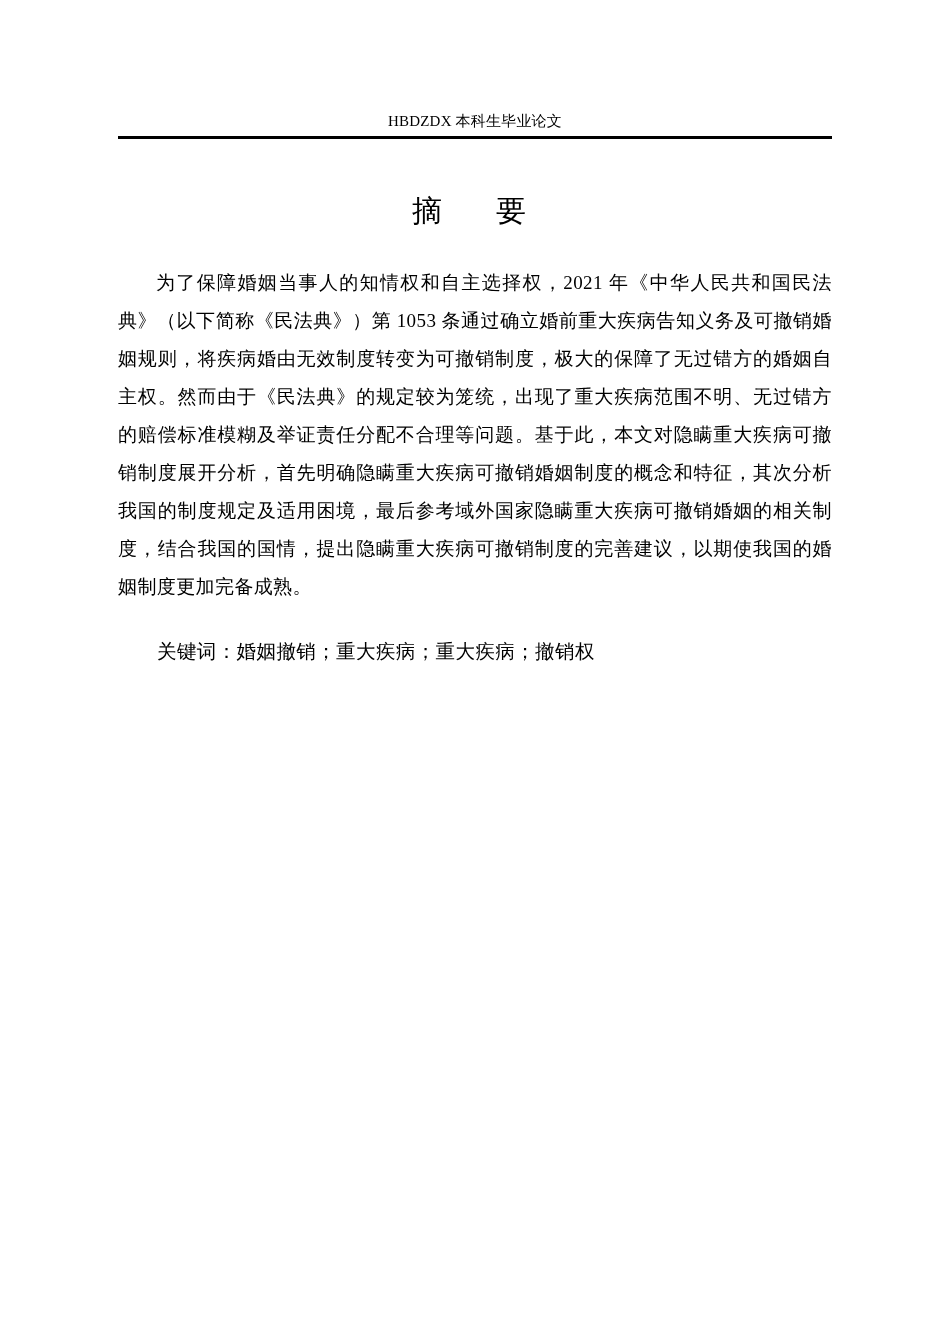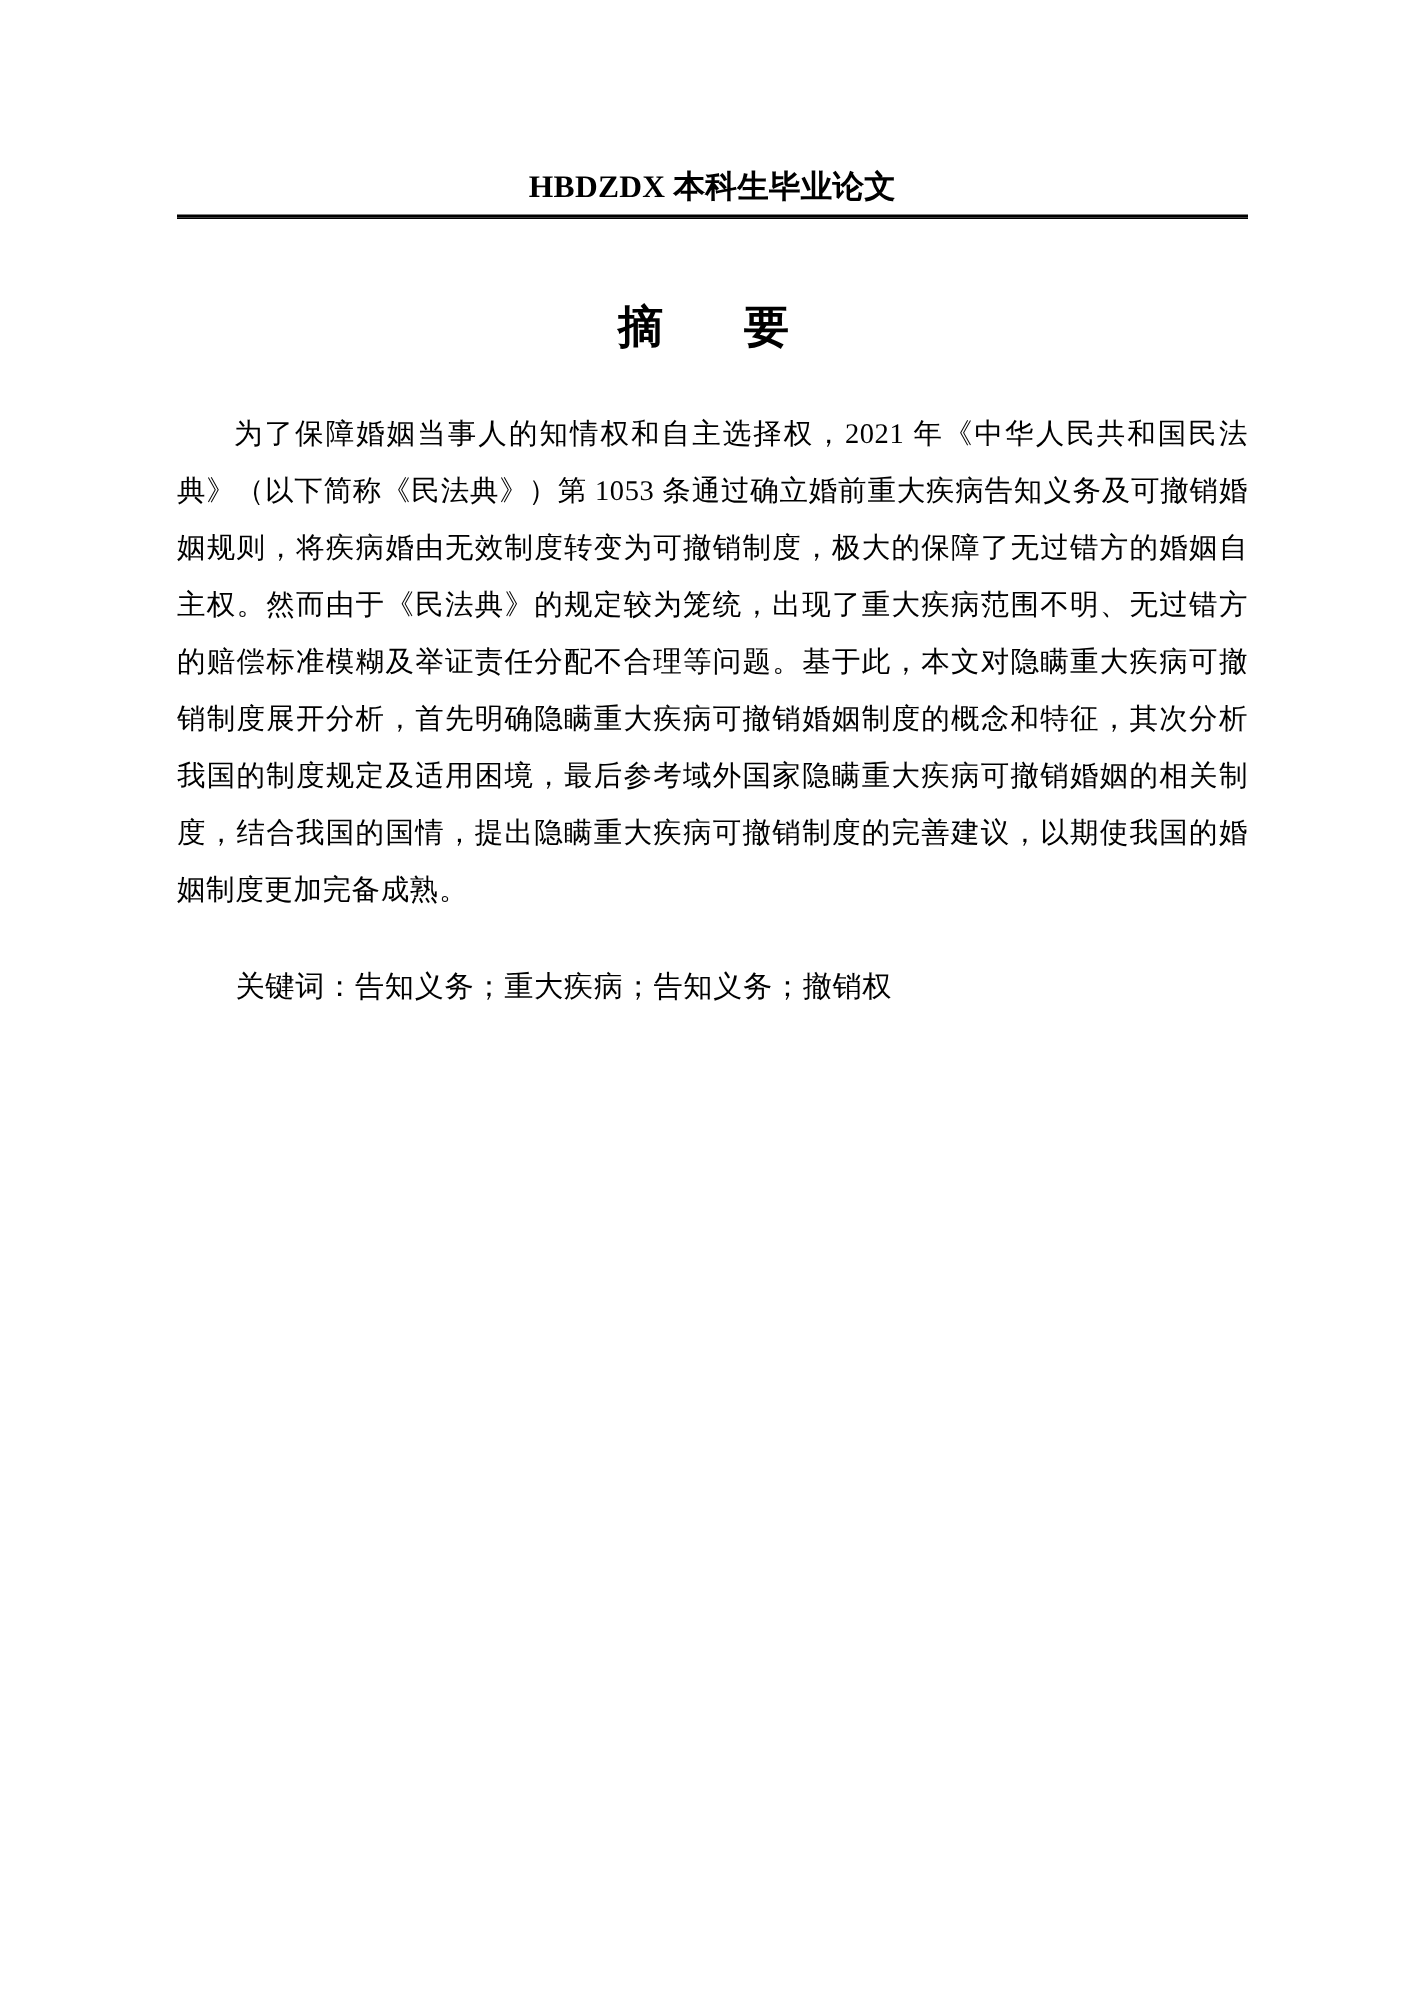--- a/index.html
+++ b/index.html
@@ -18,38 +18,37 @@
   .page {
     width: 950px;
     height: 1344px;
     position: relative;
     box-sizing: border-box;
     padding: 0 118px;
   }
   .header {
     margin-top: 112px;
     text-align: center;
-    font-size: 21px;
+    font-size: 15px;
     letter-spacing: 0.2px;
     font-family: "Liberation Serif", "DejaVu Serif", serif;
     line-height: 1.2;
-    font-weight: bold;
   }
   .header-rule {
     margin-top: 6px;
     border-top: 2.5px solid #000;
     border-bottom: 1px solid #000;
     height: 3px;
     box-sizing: border-box;
   }
   .title {
     margin-top: 52px;
     text-align: center;
     font-size: 30px;
-    font-weight: bold;
+    font-weight: normal;
     letter-spacing: 12px;
     font-family: "DejaVu Sans", "Liberation Sans", sans-serif;
   }
   .abstract-body {
     margin-top: 32px;
     font-size: 19px;
     line-height: 2.0;
     text-align: justify;
     text-justify: inter-ideograph;
     text-indent: 2em;
@@ -70,15 +69,15 @@
 
   <div class="header">
     <div>HBDZDX 本科生毕业论文</div>
   </div>
   <div class="header-rule"></div>
 
   <div class="title">摘　要</div>
 
   <div class="abstract-body">为了保障婚姻当事人的知情权和自主选择权，2021 年《中华人民共和国民法典》（以下简称《民法典》）第 1053 条通过确立婚前重大疾病告知义务及可撤销婚姻规则，将疾病婚由无效制度转变为可撤销制度，极大的保障了无过错方的婚姻自主权。然而由于《民法典》的规定较为笼统，出现了重大疾病范围不明、无过错方的赔偿标准模糊及举证责任分配不合理等问题。基于此，本文对隐瞒重大疾病可撤销制度展开分析，首先明确隐瞒重大疾病可撤销婚姻制度的概念和特征，其次分析我国的制度规定及适用困境，最后参考域外国家隐瞒重大疾病可撤销婚姻的相关制度，结合我国的国情，提出隐瞒重大疾病可撤销制度的完善建议，以期使我国的婚姻制度更加完备成熟。</div>
 
-  <div class="keywords">关键词：告知义务；重大疾病；告知义务；撤销权</div>
+  <div class="keywords">关键词：婚姻撤销；重大疾病；重大疾病；撤销权</div>
 
 </div>
 
 </body></html>

